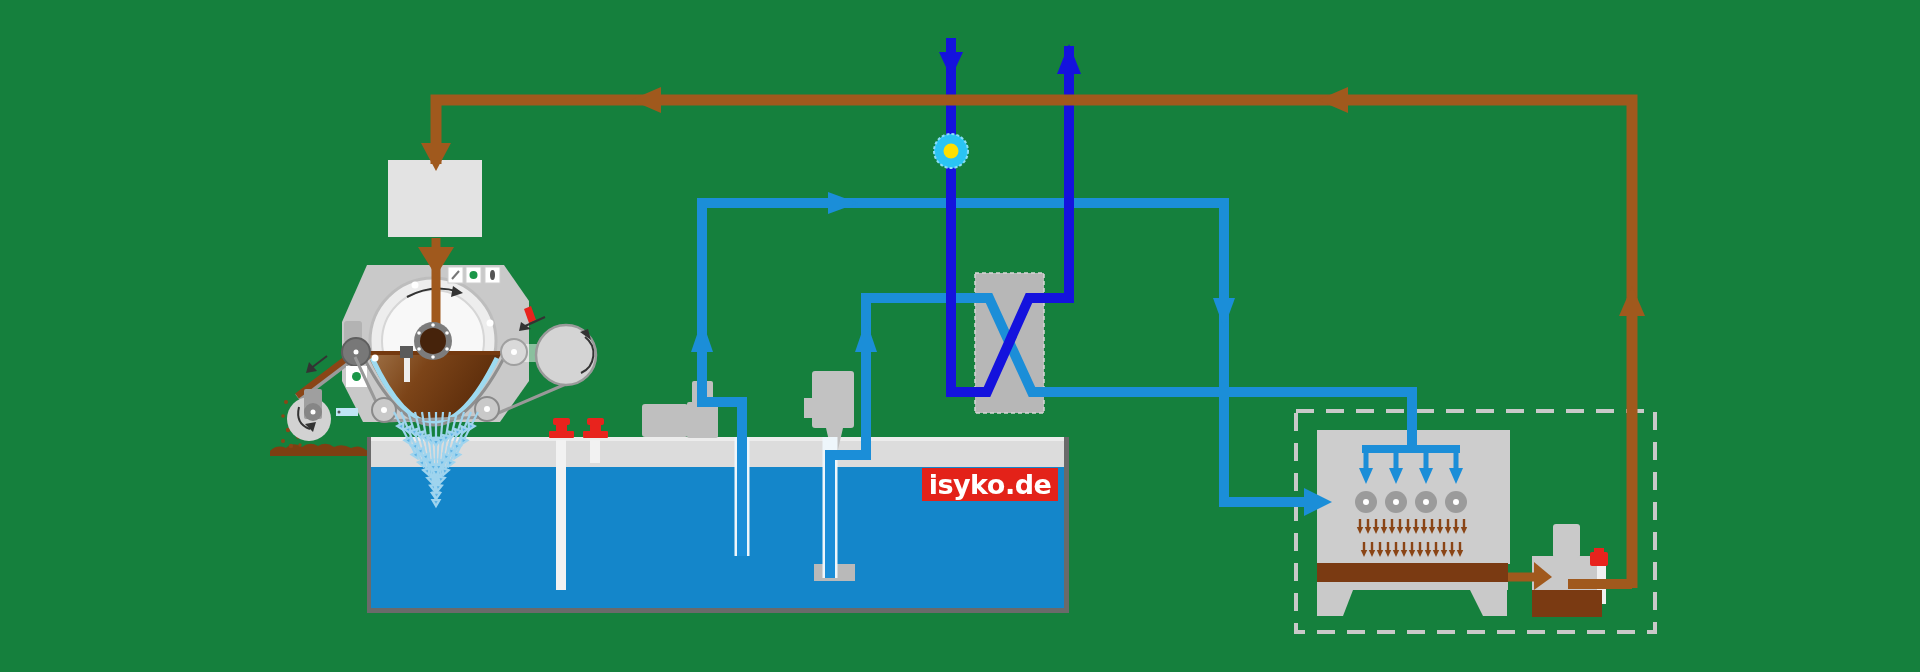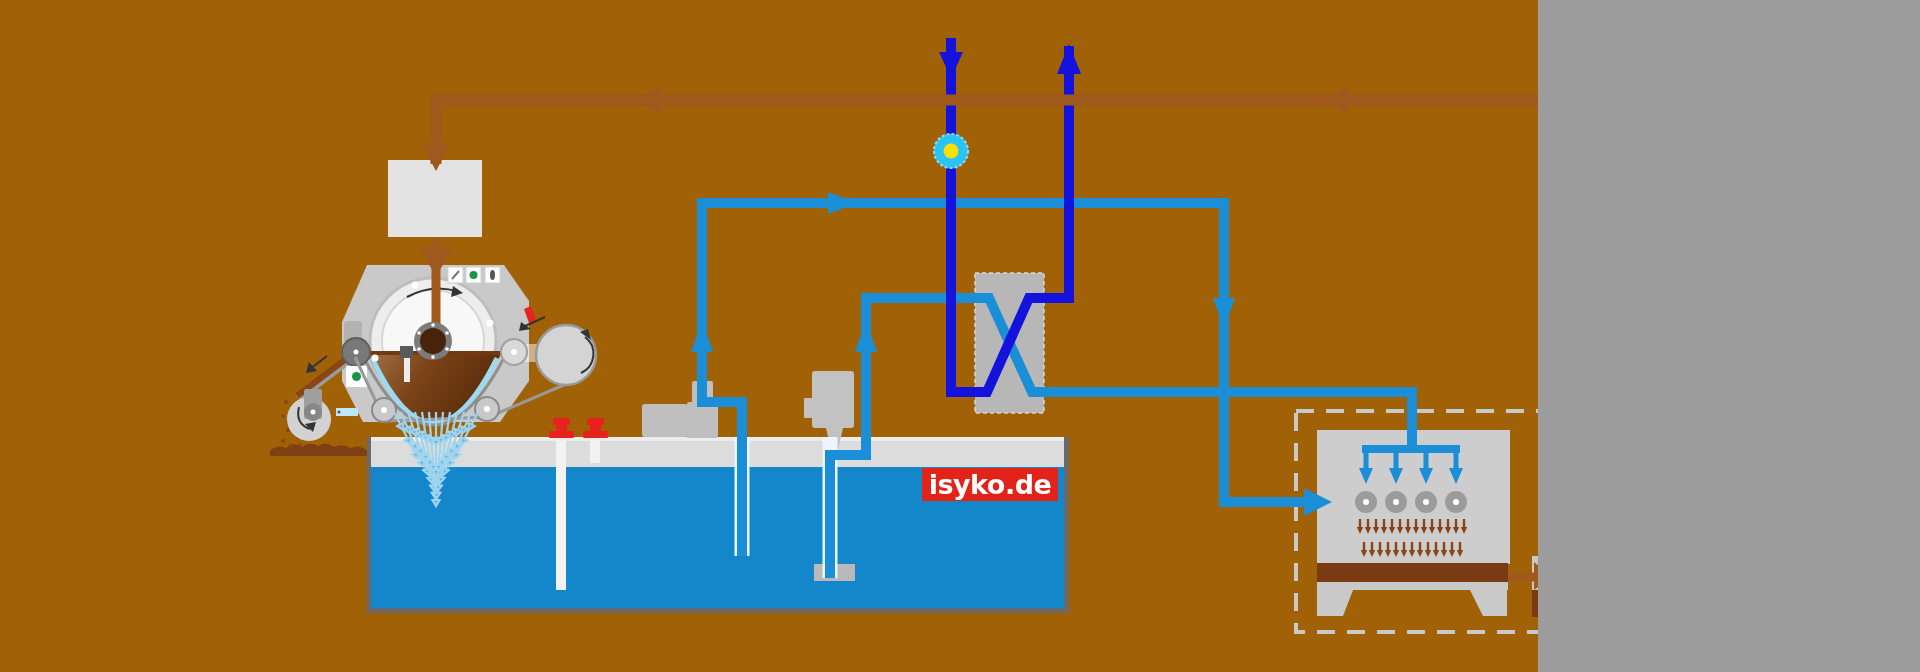--- a/index.html
+++ b/index.html
@@ -1,16 +1,16 @@
 <!DOCTYPE html>
 <html><head>
 <meta charset="utf-8">
 <style>
   html,body{margin:0;padding:0;background:#9c9c9c;}
-  .stage{position:relative;width:1538px;height:672px;background:#a16207;overflow:hidden;
+  .stage{position:relative;width:1920px;height:672px;background:#15803d;overflow:hidden;
          font-family:"DejaVu Sans","Liberation Sans",sans-serif;}
   svg{position:absolute;left:0;top:0;}
   .logo-text{font-family:"DejaVu Sans","Liberation Sans",sans-serif;font-weight:bold;font-size:27px;letter-spacing:-0.5px;}
 </style>
 </head>
 <body>
 
 <div class="stage">
 <svg width="1920" height="672" viewBox="0 0 1920 672">
   <defs>

